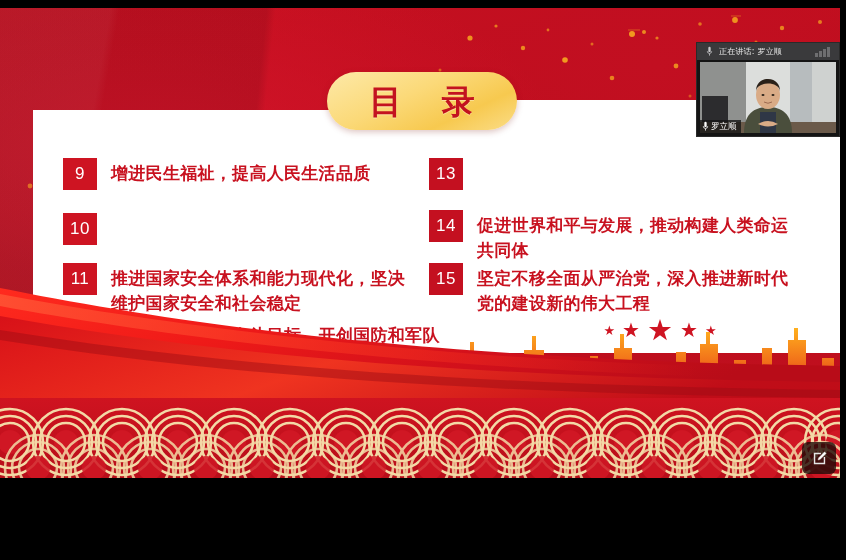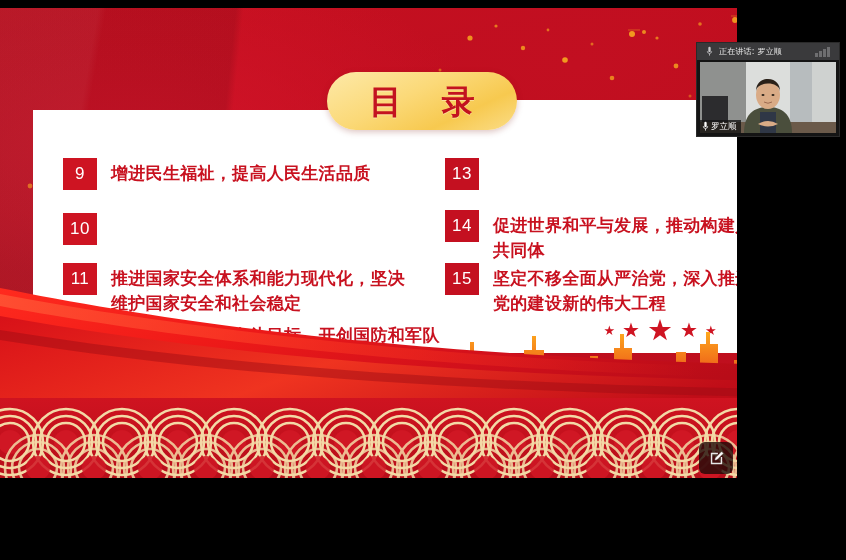--- a/index.html
+++ b/index.html
@@ -5,21 +5,21 @@
 <style>
   html,body{margin:0;padding:0;background:#000;}
   body{
     width:846px;height:560px;overflow:hidden;position:relative;
     font-family:"DejaVu Sans","Liberation Sans",sans-serif;
   }
   #screen{position:absolute;inset:0;background:#000;}
 
   
   .slide{
-    position:absolute;left:0;top:8px;width:737px;height:470px;
+    position:absolute;left:0;top:8px;width:840px;height:470px;
     overflow:hidden;
     background:
       radial-gradient(ellipse 70% 60% at 18% 30%, #d4142a 0%, rgba(195,14,32,0) 70%),
       radial-gradient(ellipse 80% 70% at 78% 12%, #c20f21 0%, rgba(178,10,26,0) 72%),
       linear-gradient(170deg,#c8101f 0%,#b80d1b 45%,#c3101f 100%);
   }
   
   .bg-streaks{
     position:absolute;inset:0;
     background:
@@ -63,21 +63,21 @@
     display:flex;align-items:center;justify-content:center;
     font-size:17px;font-weight:normal;font-family:"Liberation Sans",sans-serif;
     letter-spacing:0.5px;
   }
   .txt{
     margin-left:14px;color:#c8111f;font-size:17px;font-weight:bold;
     line-height:25px;letter-spacing:0.3px;
     font-family:"DejaVu Sans","Liberation Sans",sans-serif;
     white-space:pre-line;padding-top:3px;
   }
-  .col-right .num{background:#c41020;margin-left:16px;}
+  .col-right .num{background:#c41020;}
 
   
   .stars{position:absolute;left:552px;top:213px;width:150px;height:34px;
          display:flex;align-items:center;justify-content:center;gap:7px;}
   .star{color:#cf1422;line-height:1;display:block;}
 
   
   .skyline{position:absolute;left:0;bottom:92px;width:846px;height:72px;}
   .ribbon{position:absolute;left:0;bottom:72px;width:846px;height:120px;}
   .waves{position:absolute;left:0;bottom:0;width:846px;height:80px;overflow:hidden;

